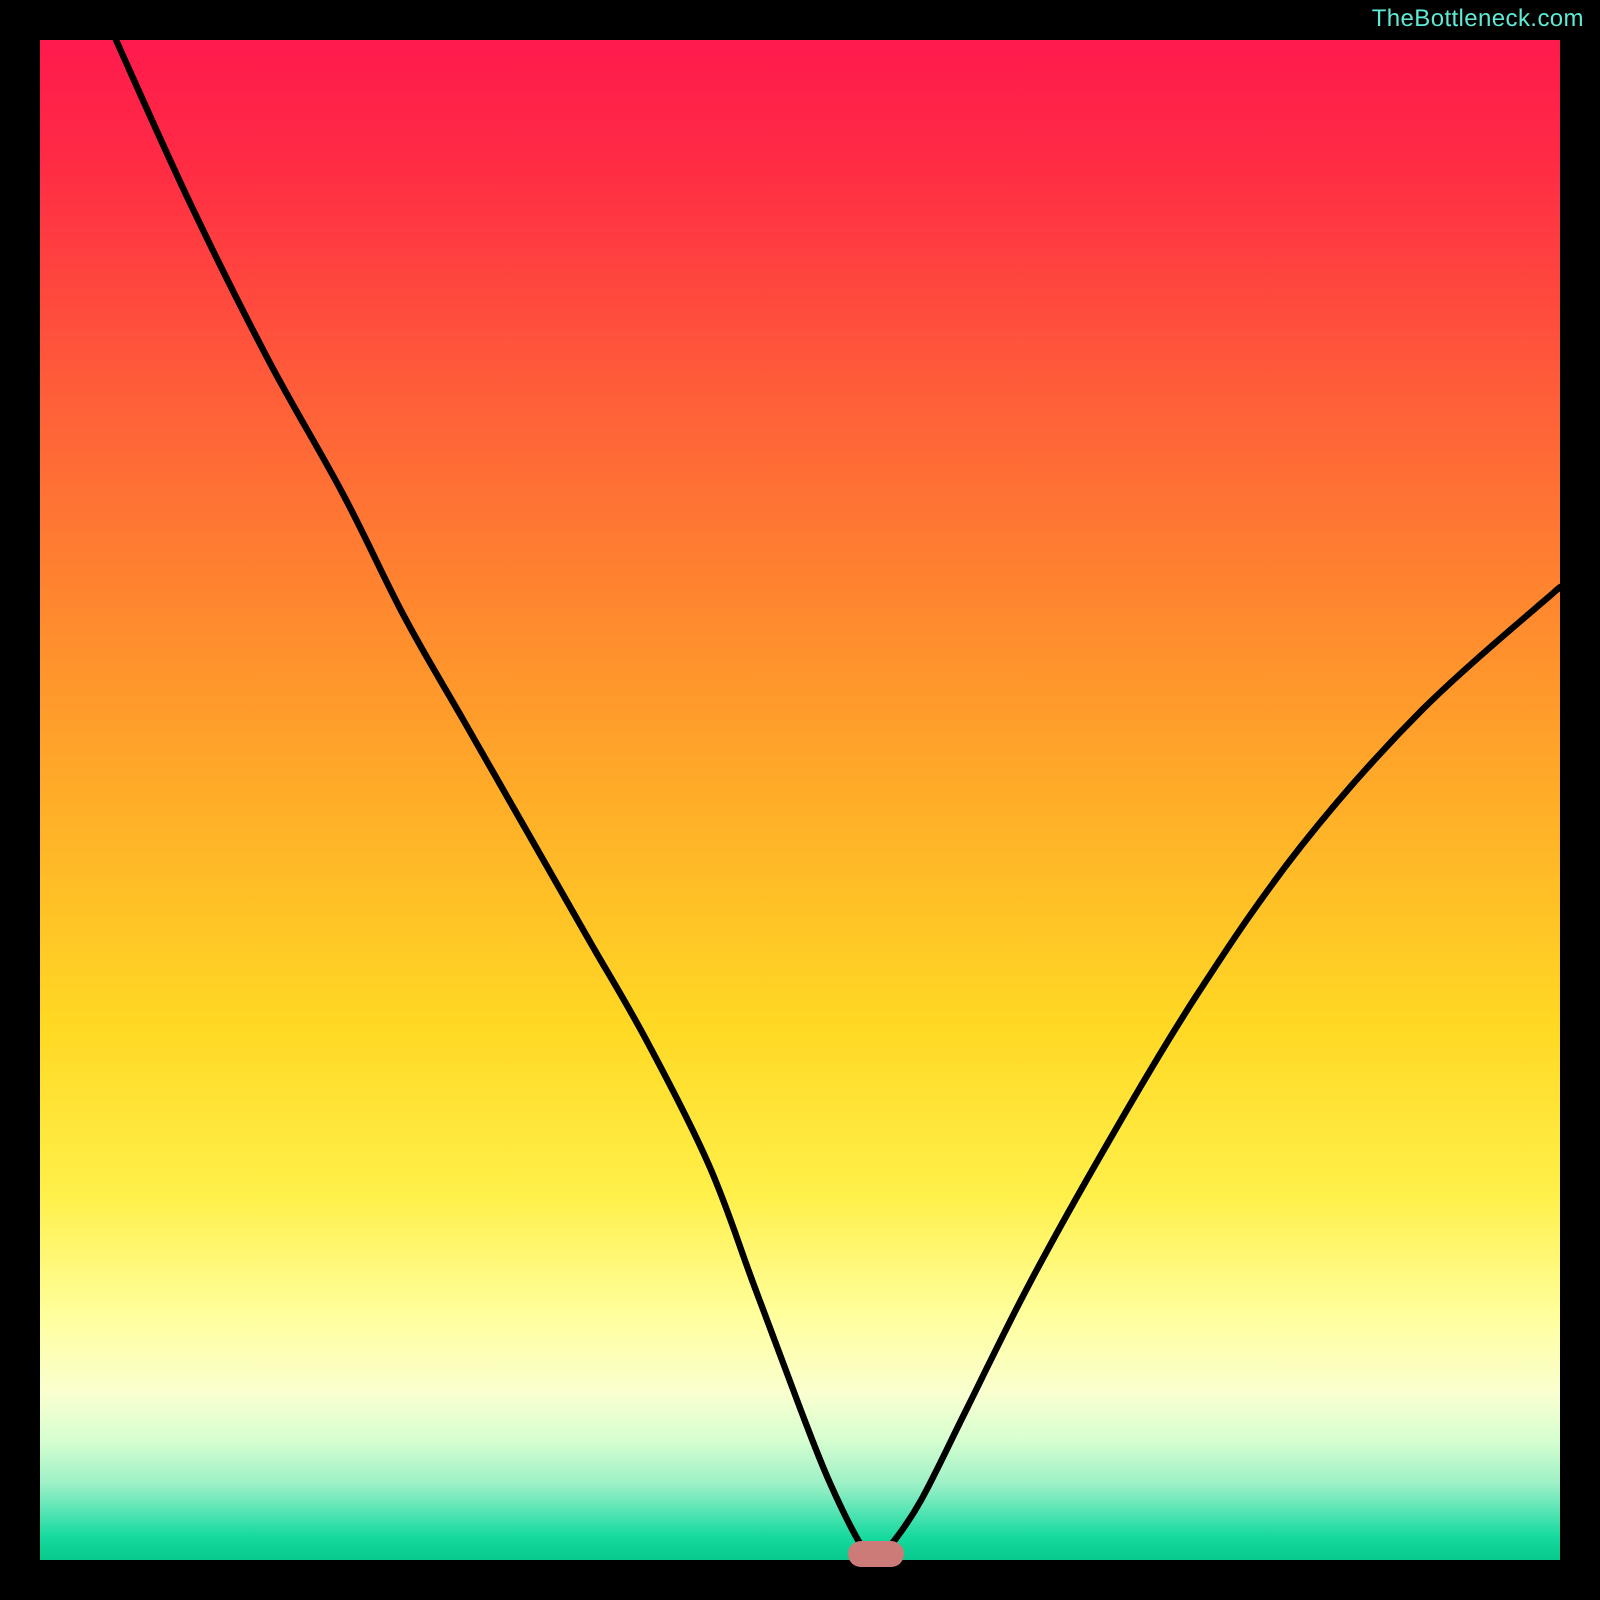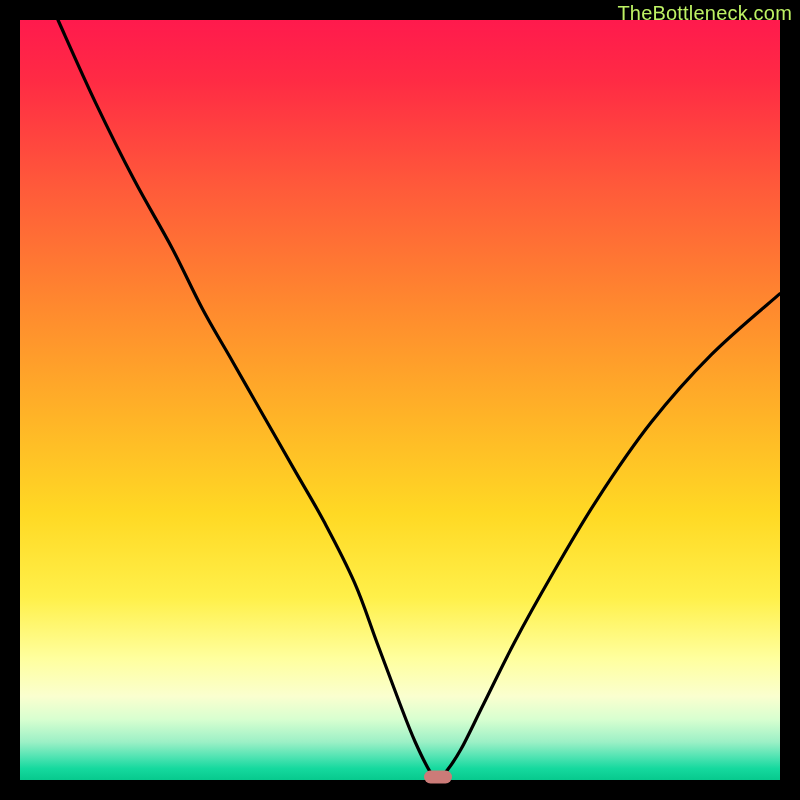--- a/index.html
+++ b/index.html
@@ -39,22 +39,22 @@
       #9cf0c6 95%,
       #4ee3b2 97%,
       #15d99e 98.5%,
       #07c98d 100%
     );
   }
   .watermark {
     position: absolute;
     top: 2px;
     right: 8px;
-    color: #bef264;
-    font-size: 20px;
+    color: #5eead4;
+    font-size: 12px;
     letter-spacing: 0.2px;
     font-weight: 400;
     user-select: none;
     text-align: right;
   }
   svg.curve {
     position: absolute;
     left: 0;
     top: 0;
     width: 760px;

